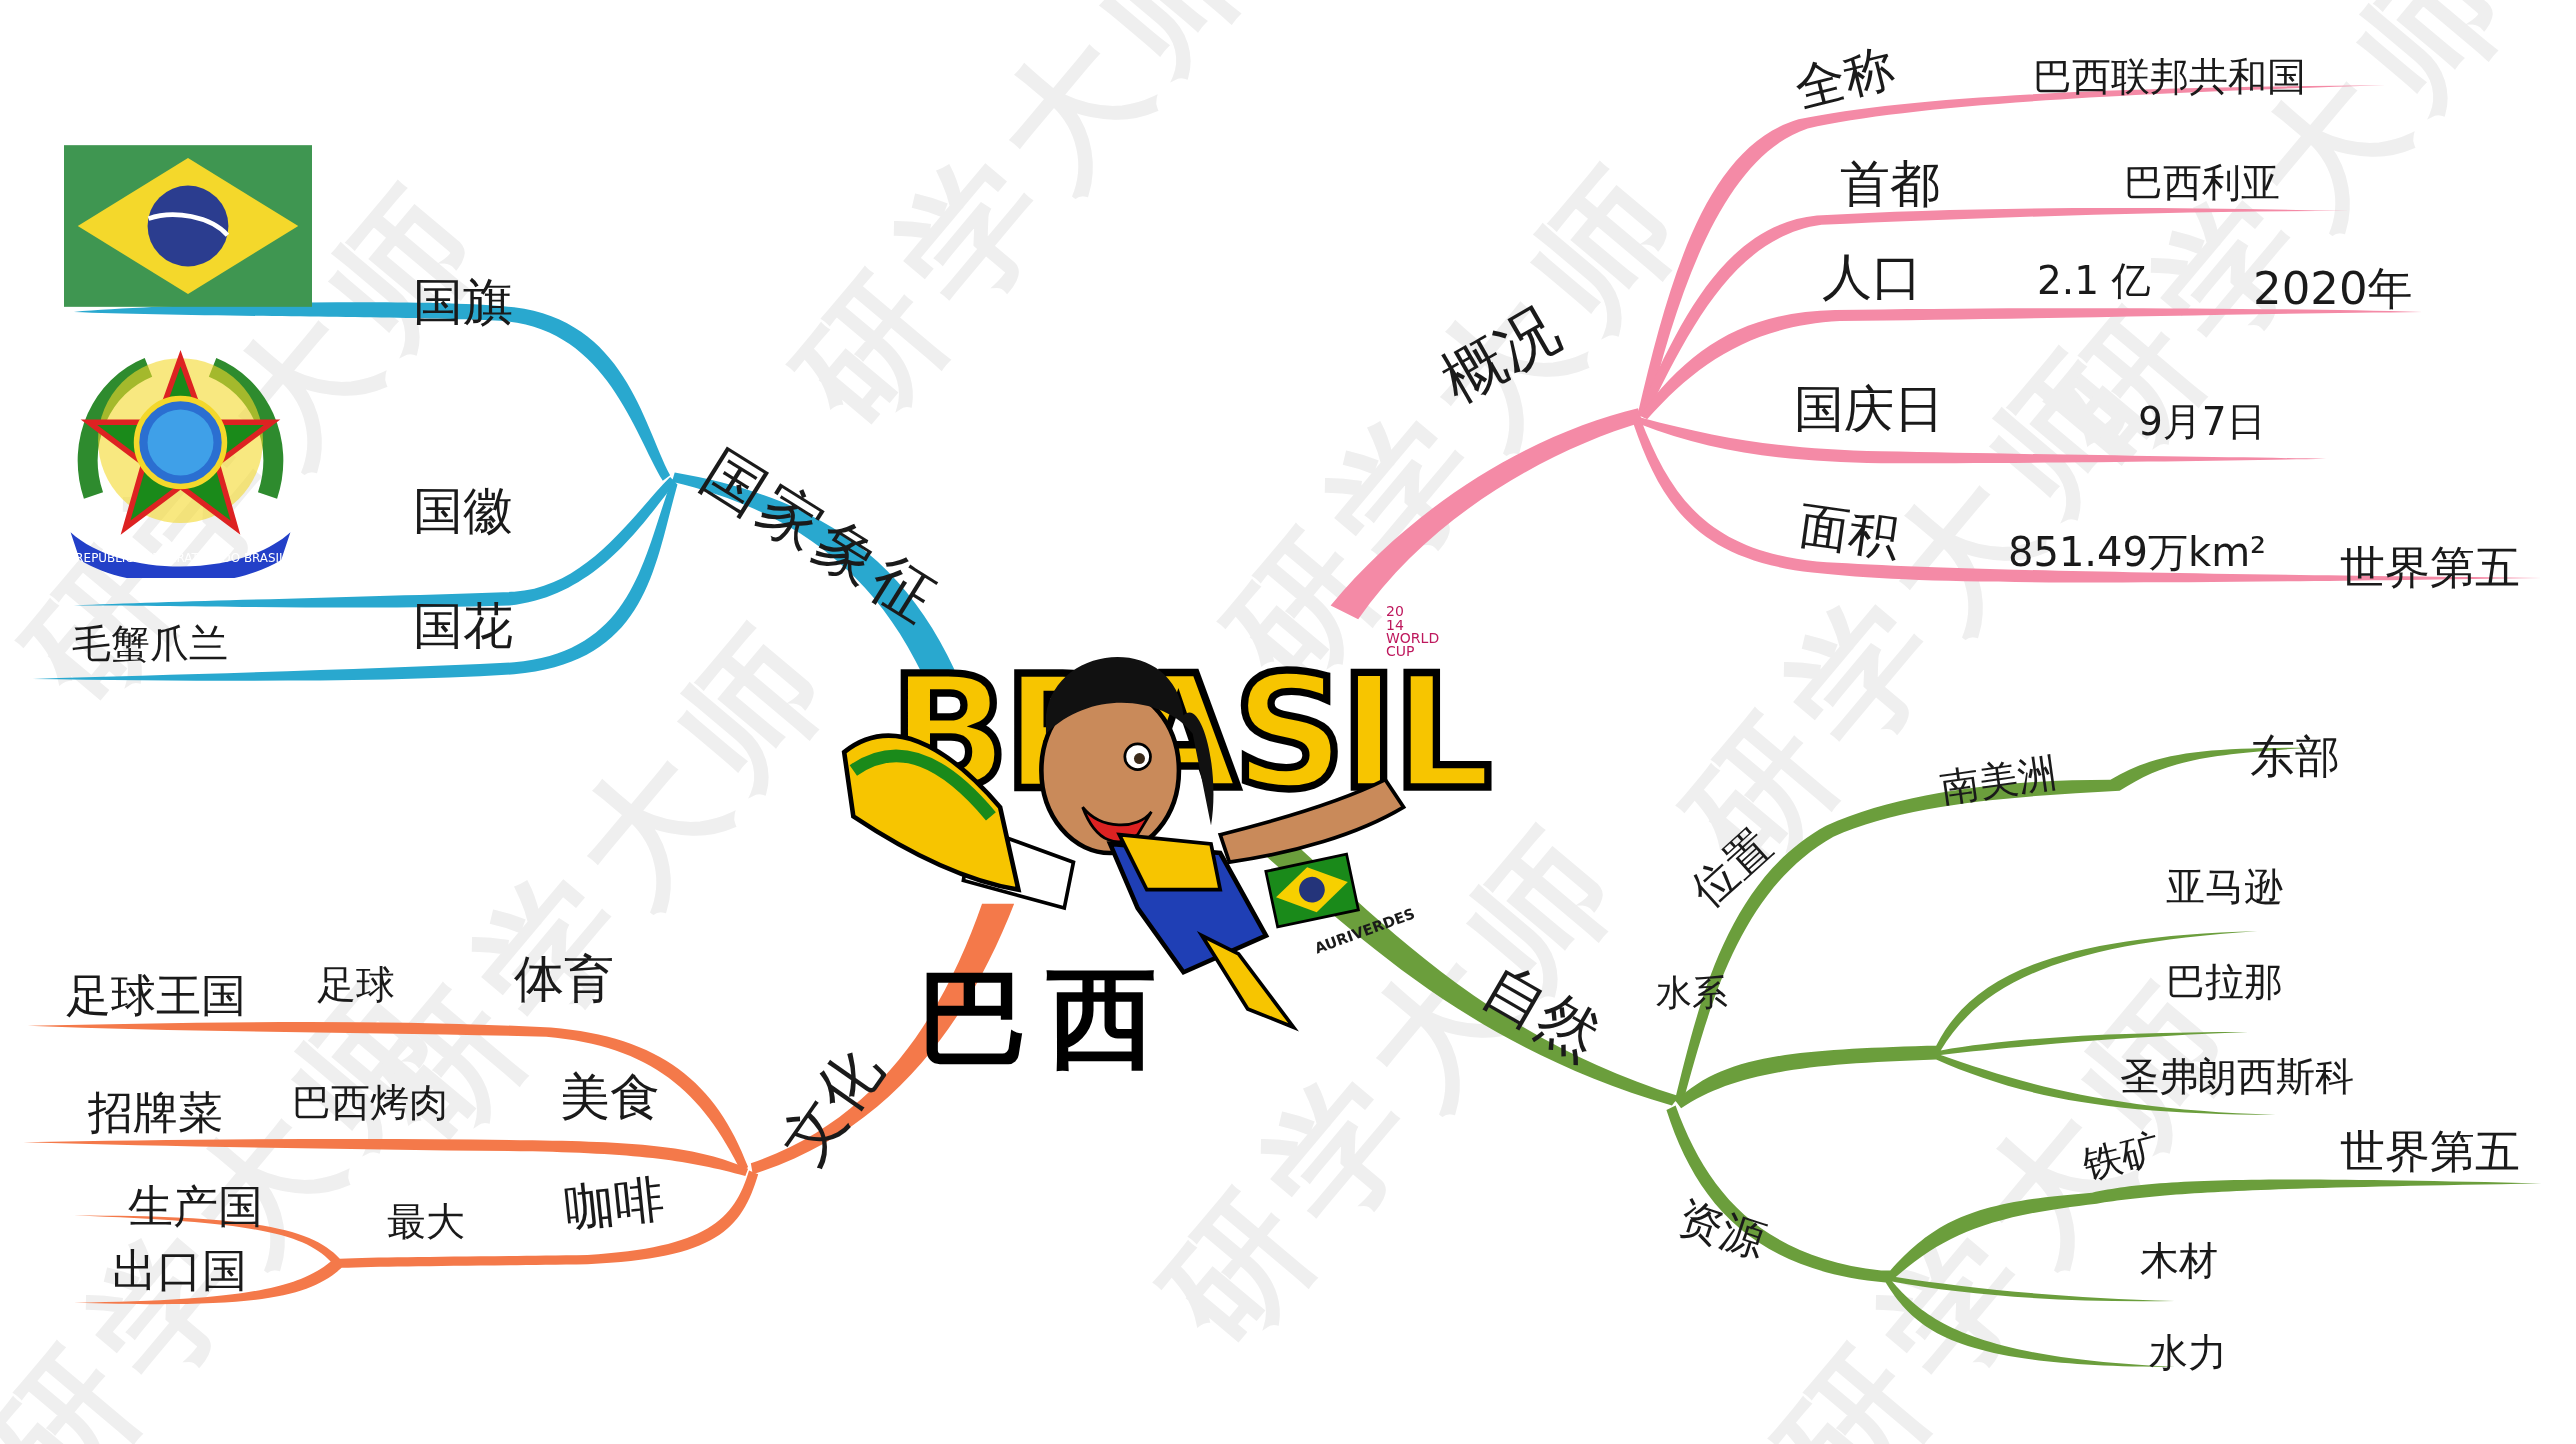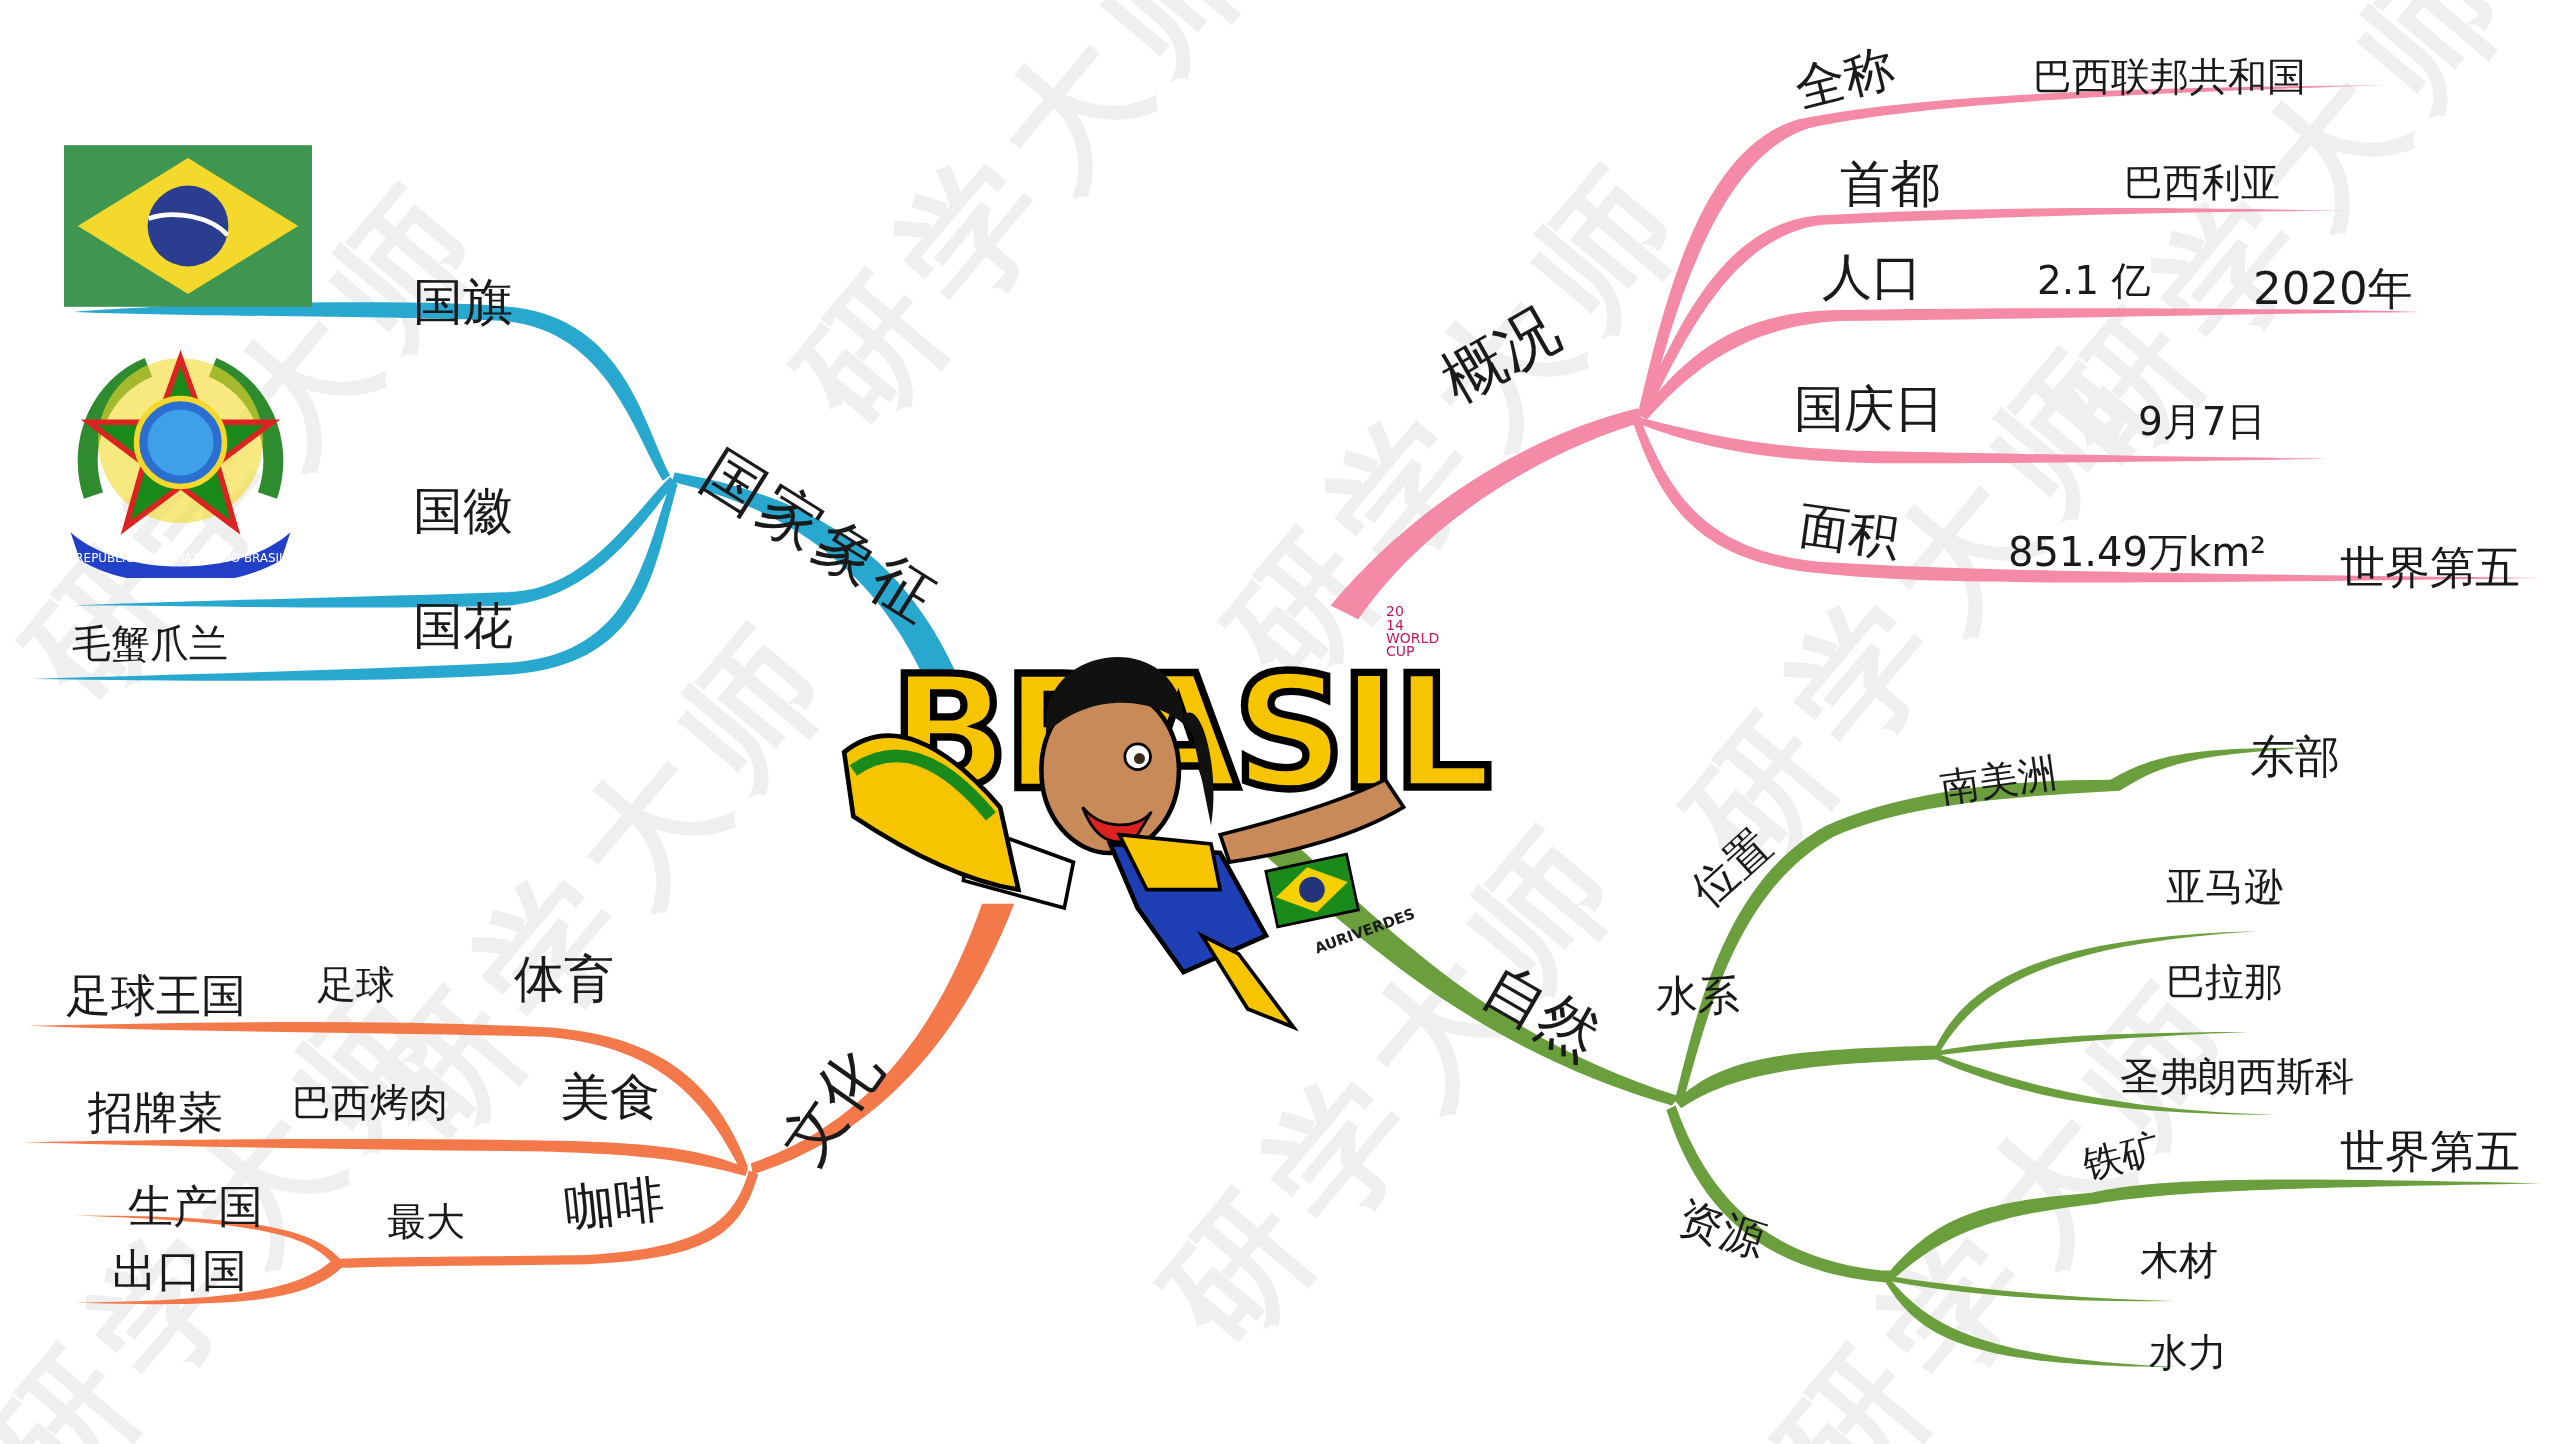--- a/index.html
+++ b/index.html
@@ -85,20 +85,21 @@
       <path d="M310,270 L410,280 L420,330 L340,330 Z" fill="#f7c500" stroke="#000" stroke-width="4"></path>
       <path d="M150,260 L260,300 L250,350 L140,320 Z" fill="#fff" stroke="#000" stroke-width="4"></path>
       <path d="M10,180 C60,140 120,170 180,240 L200,330 C140,320 80,290 20,250 Z" fill="#f7c500" stroke="#000" stroke-width="5"></path>
       <path d="M20,200 C70,165 120,190 170,250" stroke="#1a8a1a" stroke-width="14" fill="none"></path>
       <path d="M420,270 C500,250 560,230 600,210 L620,240 C570,270 500,290 430,300 Z" fill="#c98a5a" stroke="#000" stroke-width="4"></path>
       <rect x="475" y="300" width="90" height="62" fill="#1a8a1a" stroke="#000" stroke-width="3" transform="rotate(-12 520 330)"></rect>
       <polygon points="520,305 560,330 520,355 480,330" fill="#f7d000" transform="rotate(-12 520 330)"></polygon>
       <circle cx="520" cy="330" r="14" fill="#24347a" transform="rotate(-12 520 330)"></circle>
       <path d="M400,380 L450,460 L500,480 L440,400 Z" fill="#f7c500" stroke="#000" stroke-width="4"></path>
     </svg>
+    <div class="center-title" style="left:83px;top:358px;">巴西</div>
     <div style="position:absolute;left:477px;top:335px;font-size:14.7px;font-weight:bold;transform:rotate(-20deg);">AURIVERDES</div>
   </div>
 
   <div class="lbl main" style="left:725px;top:440px;transform:rotate(32deg);transform-origin:left top;letter-spacing:5.5px;">国家象征</div>
   <div class="lbl sub" style="left:413px;top:277px;">国旗</div>
   <div class="lbl sub" style="left:413px;top:486px;">国徽</div>
   <div class="lbl sub" style="left:413px;top:601px;">国花</div>
   <div class="lbl leaf" style="left:72px;top:624px;">毛蟹爪兰</div>
 
   <svg style="position:absolute;left:64px;top:145px;" width="248" height="162" viewBox="0 0 270 176">
@@ -129,21 +130,21 @@
   <div class="lbl sub" style="left:1794px;top:384px;">国庆日</div>
   <div class="lbl leaf" style="left:2138px;top:402px;">9月7日</div>
   <div class="lbl sub" style="left:1803px;top:500px;transform:rotate(8deg);transform-origin:left top;">面积</div>
   <div class="lbl leaf" style="left:2008px;top:532px;font-size:40px;">851.49万km²</div>
   <div class="lbl small" style="left:2340px;top:545px;">世界第五</div>
 
   <div class="lbl main" style="left:1505px;top:954px;transform:rotate(30deg);transform-origin:left top;">自然</div>
   <div class="lbl leaf" style="left:1684px;top:881px;transform:rotate(-42deg);transform-origin:left top;font-size:44px;">位置</div>
   <div class="lbl leaf" style="left:1938px;top:769px;transform:rotate(-8deg);transform-origin:left top;">南美洲</div>
   <div class="lbl small" style="left:2250px;top:734px;">东部</div>
-  <div class="lbl sub" style="left:1656px;top:975px;font-size:42px;">水系</div>
+  <div class="lbl sub" style="left:1656px;top:975px;font-size:36px;">水系</div>
   <div class="lbl leaf" style="left:2166px;top:867px;">亚马逊</div>
   <div class="lbl leaf" style="left:2166px;top:962px;text-align:right;">巴拉那</div>
   <div class="lbl leaf" style="left:2120px;top:1057px;">圣弗朗西斯科</div>
   <div class="lbl sub" style="left:1687px;top:1195px;transform:rotate(18deg);transform-origin:left top;font-size:44px;">资源</div>
   <div class="lbl leaf" style="left:2079px;top:1147px;transform:rotate(-14deg);transform-origin:left top;">铁矿</div>
   <div class="lbl small" style="left:2340px;top:1129px;">世界第五</div>
   <div class="lbl leaf" style="left:2140px;top:1241px;">木材</div>
   <div class="lbl leaf" style="left:2140px;top:1333px;margin-left:9px;">水力</div>
 
   <div class="lbl main" style="left:771px;top:1138px;transform:rotate(-55deg);transform-origin:left top;">文化</div>

